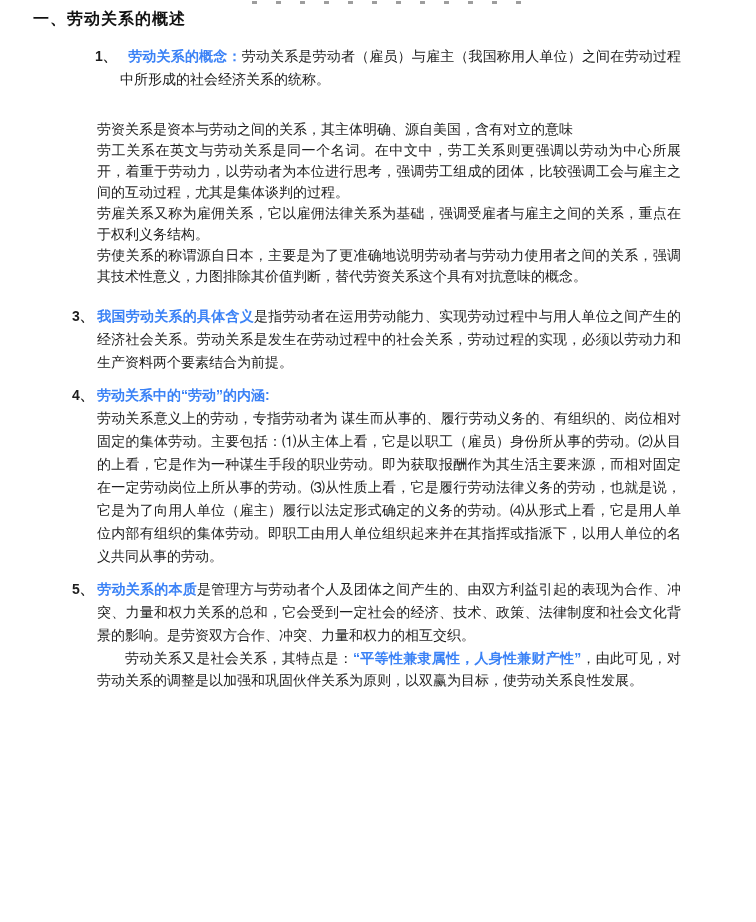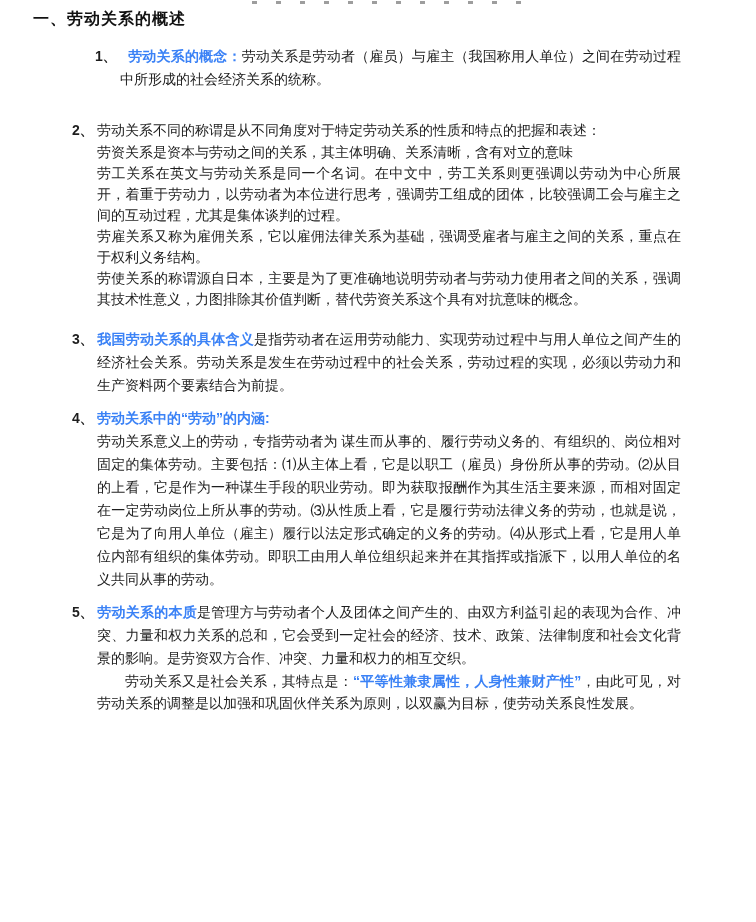--- a/index.html
+++ b/index.html
@@ -99,25 +99,22 @@
 
   <div class="top-remnant"></div>
 
   <h1 class="heading">一、劳动关系的概述</h1>
 
   <div class="item item-1 hang">
     <span class="num num-w33">1、</span><span class="b">劳动关系的概念：</span><span>劳动关系是劳动者（雇员）与雇主（我国称用人单位）之间在劳动过程中所形成的社会经济关系的统称。</span>
   </div>
 
   <div class="item item-n item-2">
-    <div class="hang">
-      <span class="num num-w25">2、</span><span>劳动关系不同的称谓是从不同角度对于特定劳动关系的性质和特点的把握和表述：</span>
-    </div>
     <div class="subs">
-      <p>劳资关系是资本与劳动之间的关系，其主体明确、关系清晰，含有对立的意味</p>
+      <p>劳资关系是资本与劳动之间的关系，其主体明确、源自美国，含有对立的意味</p>
       <p>劳工关系在英文与劳动关系是同一个名词。在中文中，劳工关系则更强调以劳动为中心所展开，着重于劳动力，以劳动者为本位进行思考，强调劳工组成的团体，比较强调工会与雇主之间的互动过程，尤其是集体谈判的过程。</p>
       <p>劳雇关系又称为雇佣关系，它以雇佣法律关系为基础，强调受雇者与雇主之间的关系，重点在于权利义务结构。</p>
       <p>劳使关系的称谓源自日本，主要是为了更准确地说明劳动者与劳动力使用者之间的关系，强调其技术性意义，力图排除其价值判断，替代劳资关系这个具有对抗意味的概念。</p>
     </div>
   </div>
 
   <div class="item item-n item-3 hang">
     <span class="num num-w25">3、</span><span class="b">我国劳动关系的具体含义</span><span>是指劳动者在运用劳动能力、实现劳动过程中与用人单位之间产生的经济社会关系。劳动关系是发生在劳动过程中的社会关系，劳动过程的实现，必须以劳动力和生产资料两个要素结合为前提。</span>
   </div>
 

